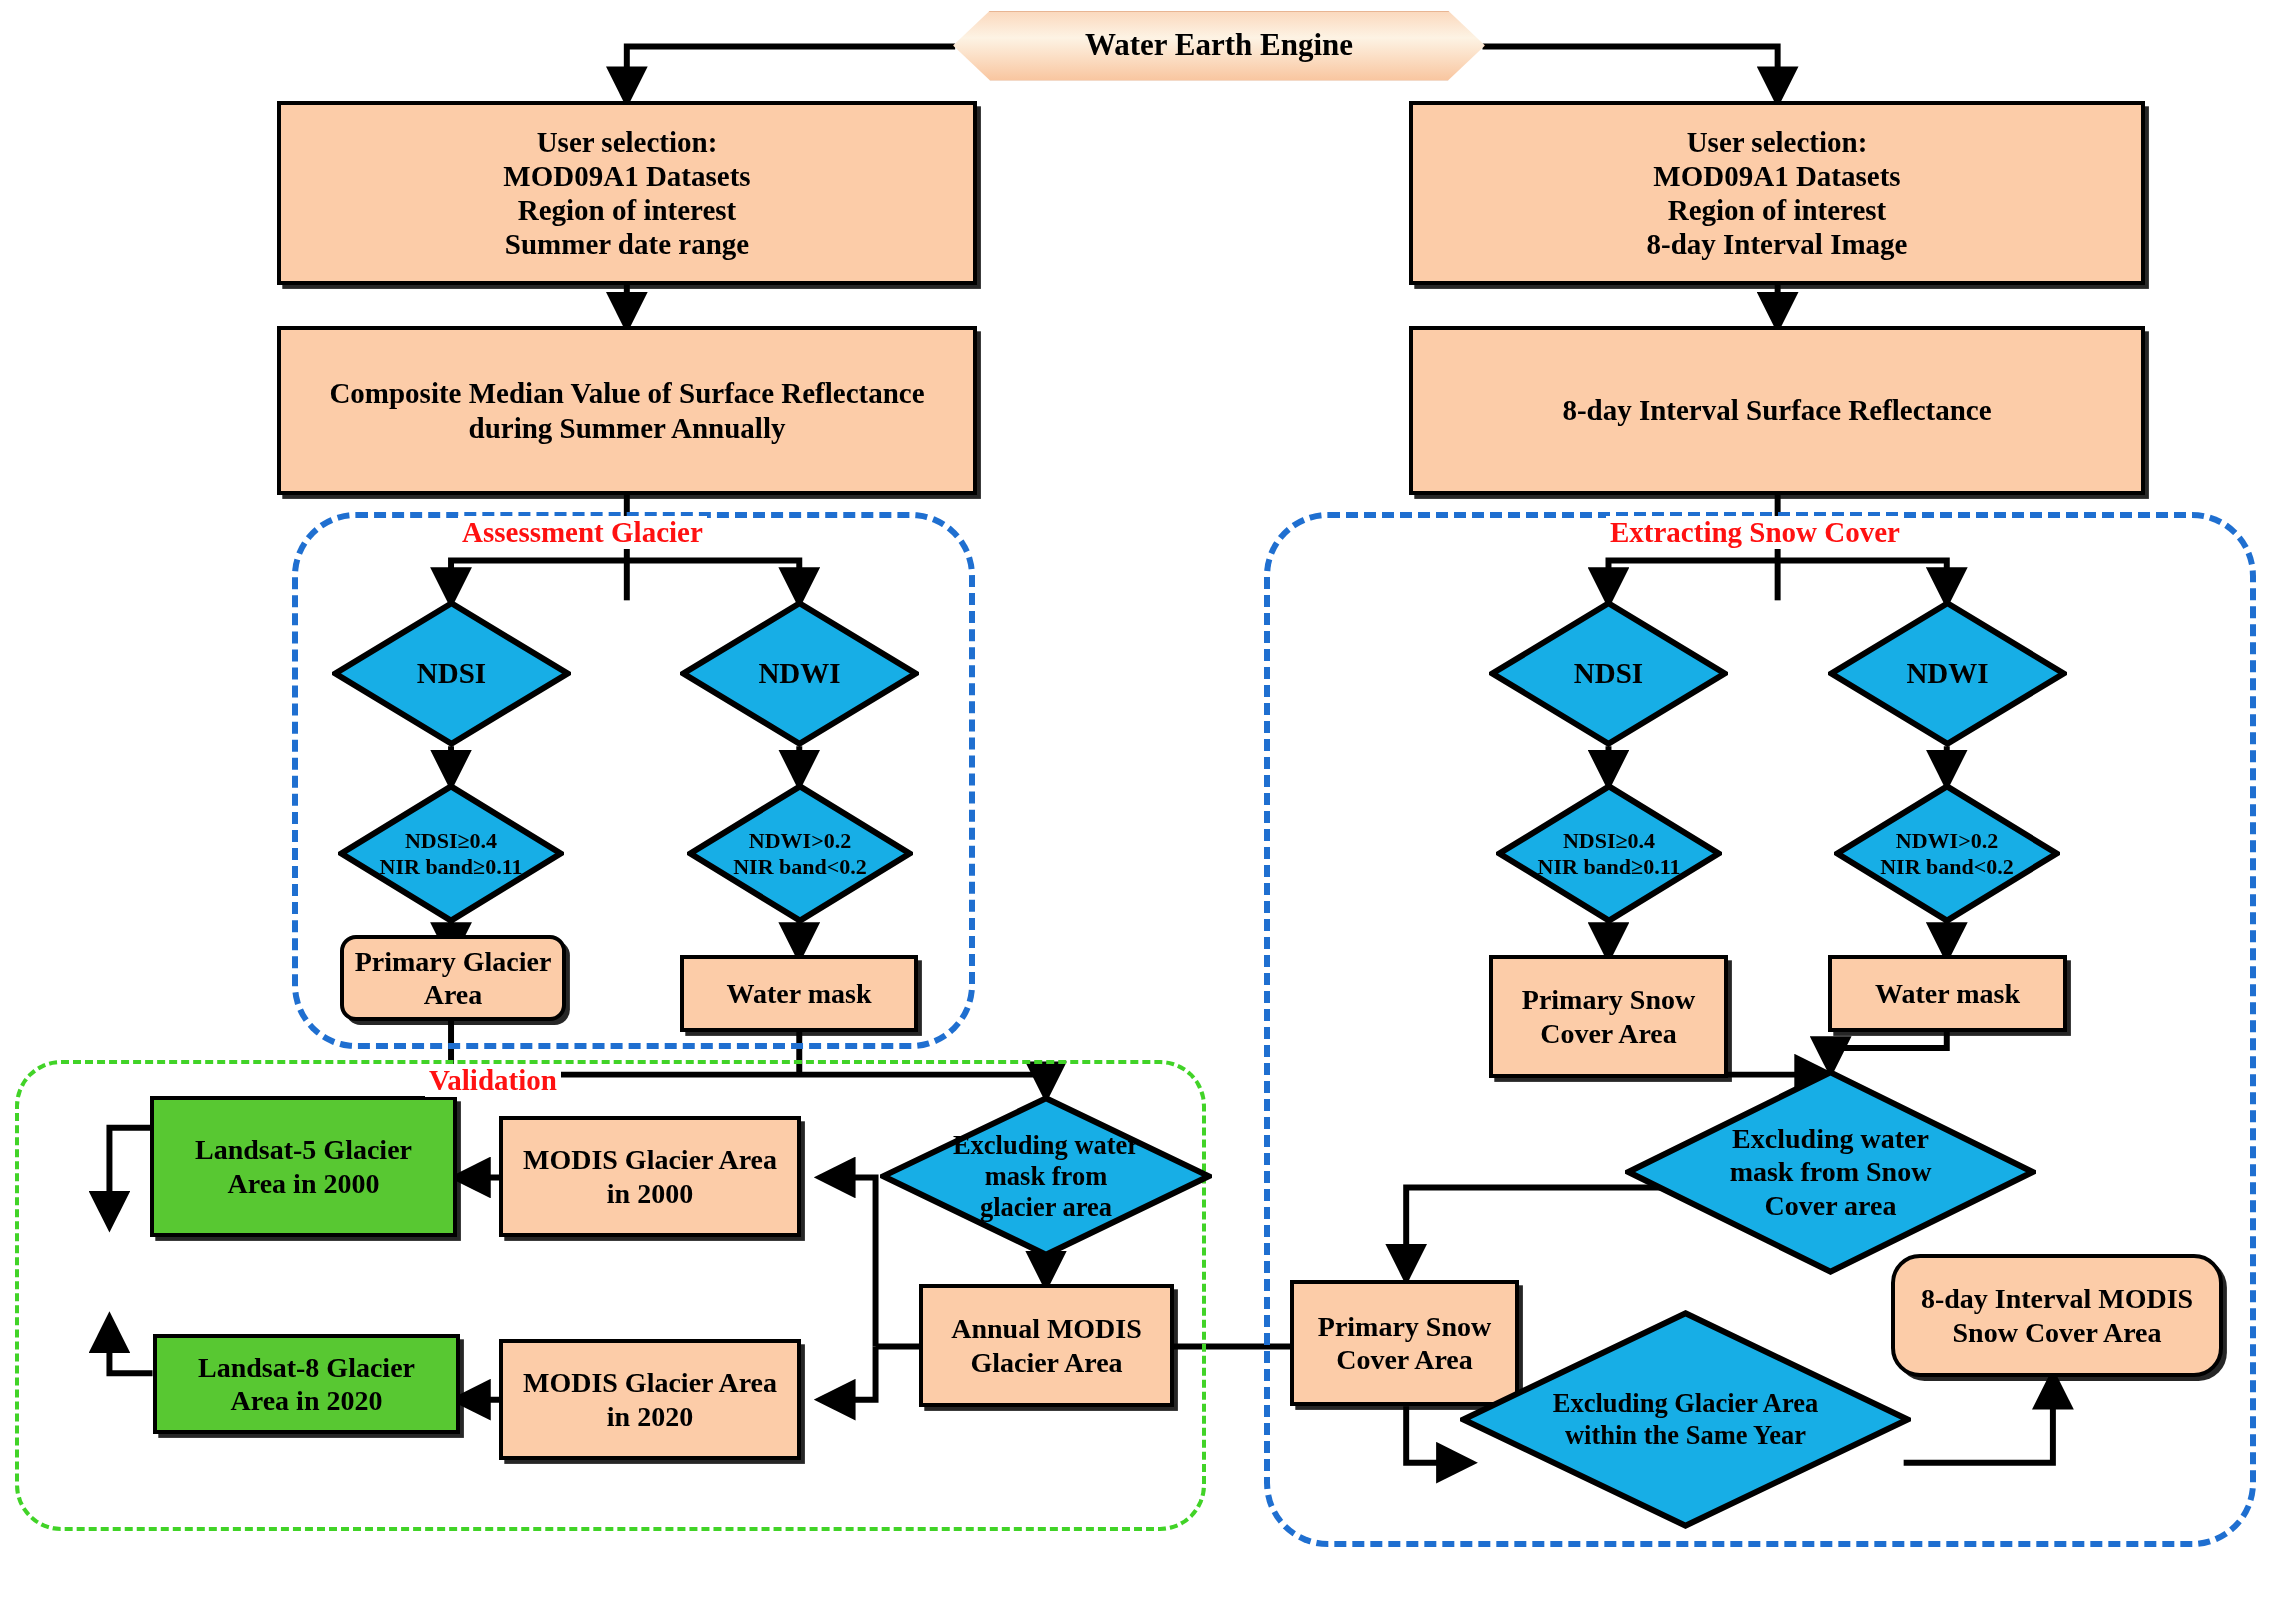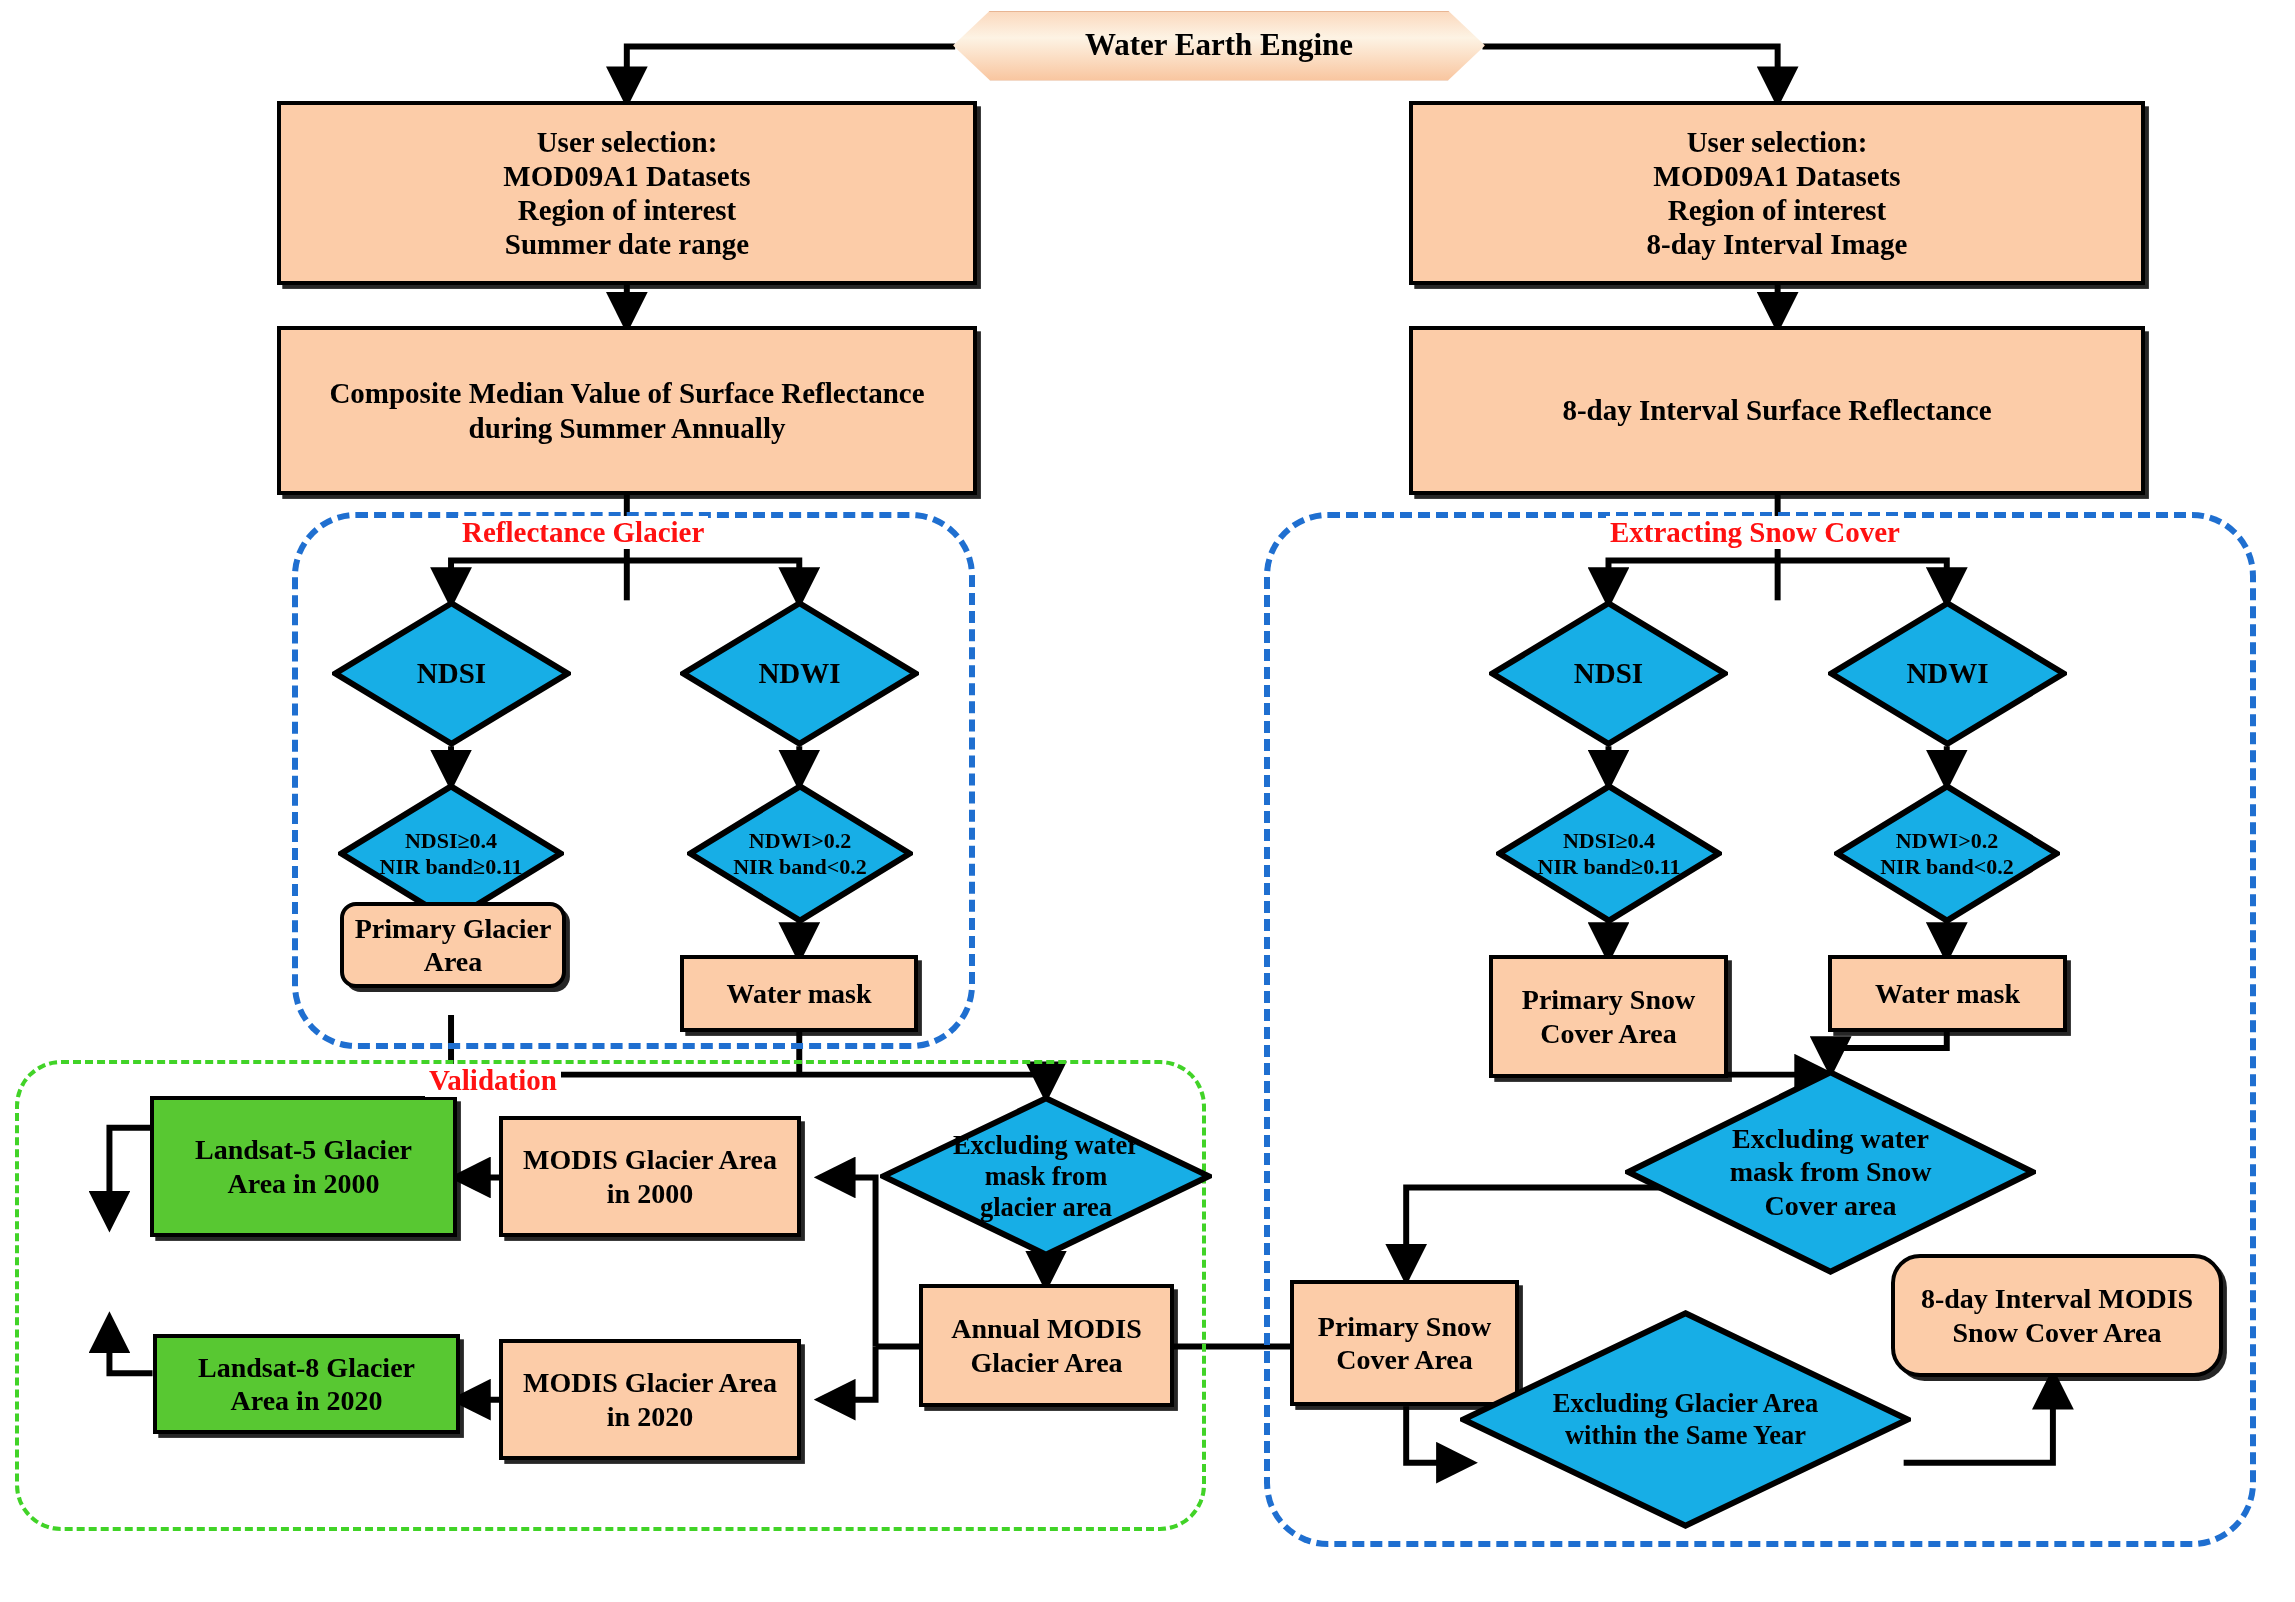--- a/index.html
+++ b/index.html
@@ -84,21 +84,21 @@
 
       <path d="M2605,1790 L2120,1790 L2120,1925" marker-end="url(#ah)"></path>
 
       <path d="M2120,2120 L2120,2205 L2215,2205" marker-end="url(#ah)"></path>
 
       <path d="M2870,2205 L3095,2205 L3095,2075" marker-end="url(#ah)"></path>
     </g>
   </svg>
 
   <div class="region blue" style="left:292px;top:512px;width:683px;height:537px;"></div>
-  <div class="regtag" style="left:458px;top:516px;font-size:29px;">Reflectance Glacier</div>
+  <div class="regtag" style="left:458px;top:516px;font-size:29px;">Assessment Glacier</div>
 
   <div class="region blue" style="left:1264px;top:512px;width:992px;height:1035px;"></div>
   <div class="regtag" style="left:1606px;top:516px;font-size:29px;">Extracting Snow Cover</div>
 
   <div class="region green" style="left:14.6px;top:1060px;width:1191px;height:471px;"></div>
   <div class="regtag" style="left:425px;top:1064px;font-size:29px;">Validation</div>
 
   <div class="node banner" style="left:953px;top:10.6px;width:532px;height:70px;font-size:31px;">
     <span>Water Earth Engine</span>
   </div>
@@ -137,21 +137,21 @@
   </div>
 
   <div class="node diamond" style="left:687px;top:783px;width:226px;height:141px;font-size:22px;white-space:pre-line;">
     <svg class="dshape" viewBox="0 0 340 212" preserveAspectRatio="none">
       <polygon points="170,5 335,106 170,207 5,106" fill="#17AEE6" stroke="#000" stroke-width="9"></polygon>
     </svg>
     <span class="dlabel">NDWI&gt;0.2
 NIR band&lt;0.2</span>
   </div>
 
-  <div class="node box" style="left:340px;top:902px;width:226px;height:86px;font-size:28px;padding:0 9.3px;border-radius:16px;">
+  <div class="node box" style="left:340px;top:935px;width:226px;height:86px;font-size:28px;padding:0 9.3px;border-radius:16px;">
     <span>Primary Glacier Area</span>
   </div>
 
   <div class="node box" style="left:680px;top:955px;width:238px;height:77px;font-size:28px;">
     <span>Water mask</span>
   </div>
 
   <div class="node box" style="left:919px;top:1284px;width:255px;height:123px;font-size:28px;padding:0 8px;">
     <span>Annual MODIS Glacier Area</span>
   </div>

